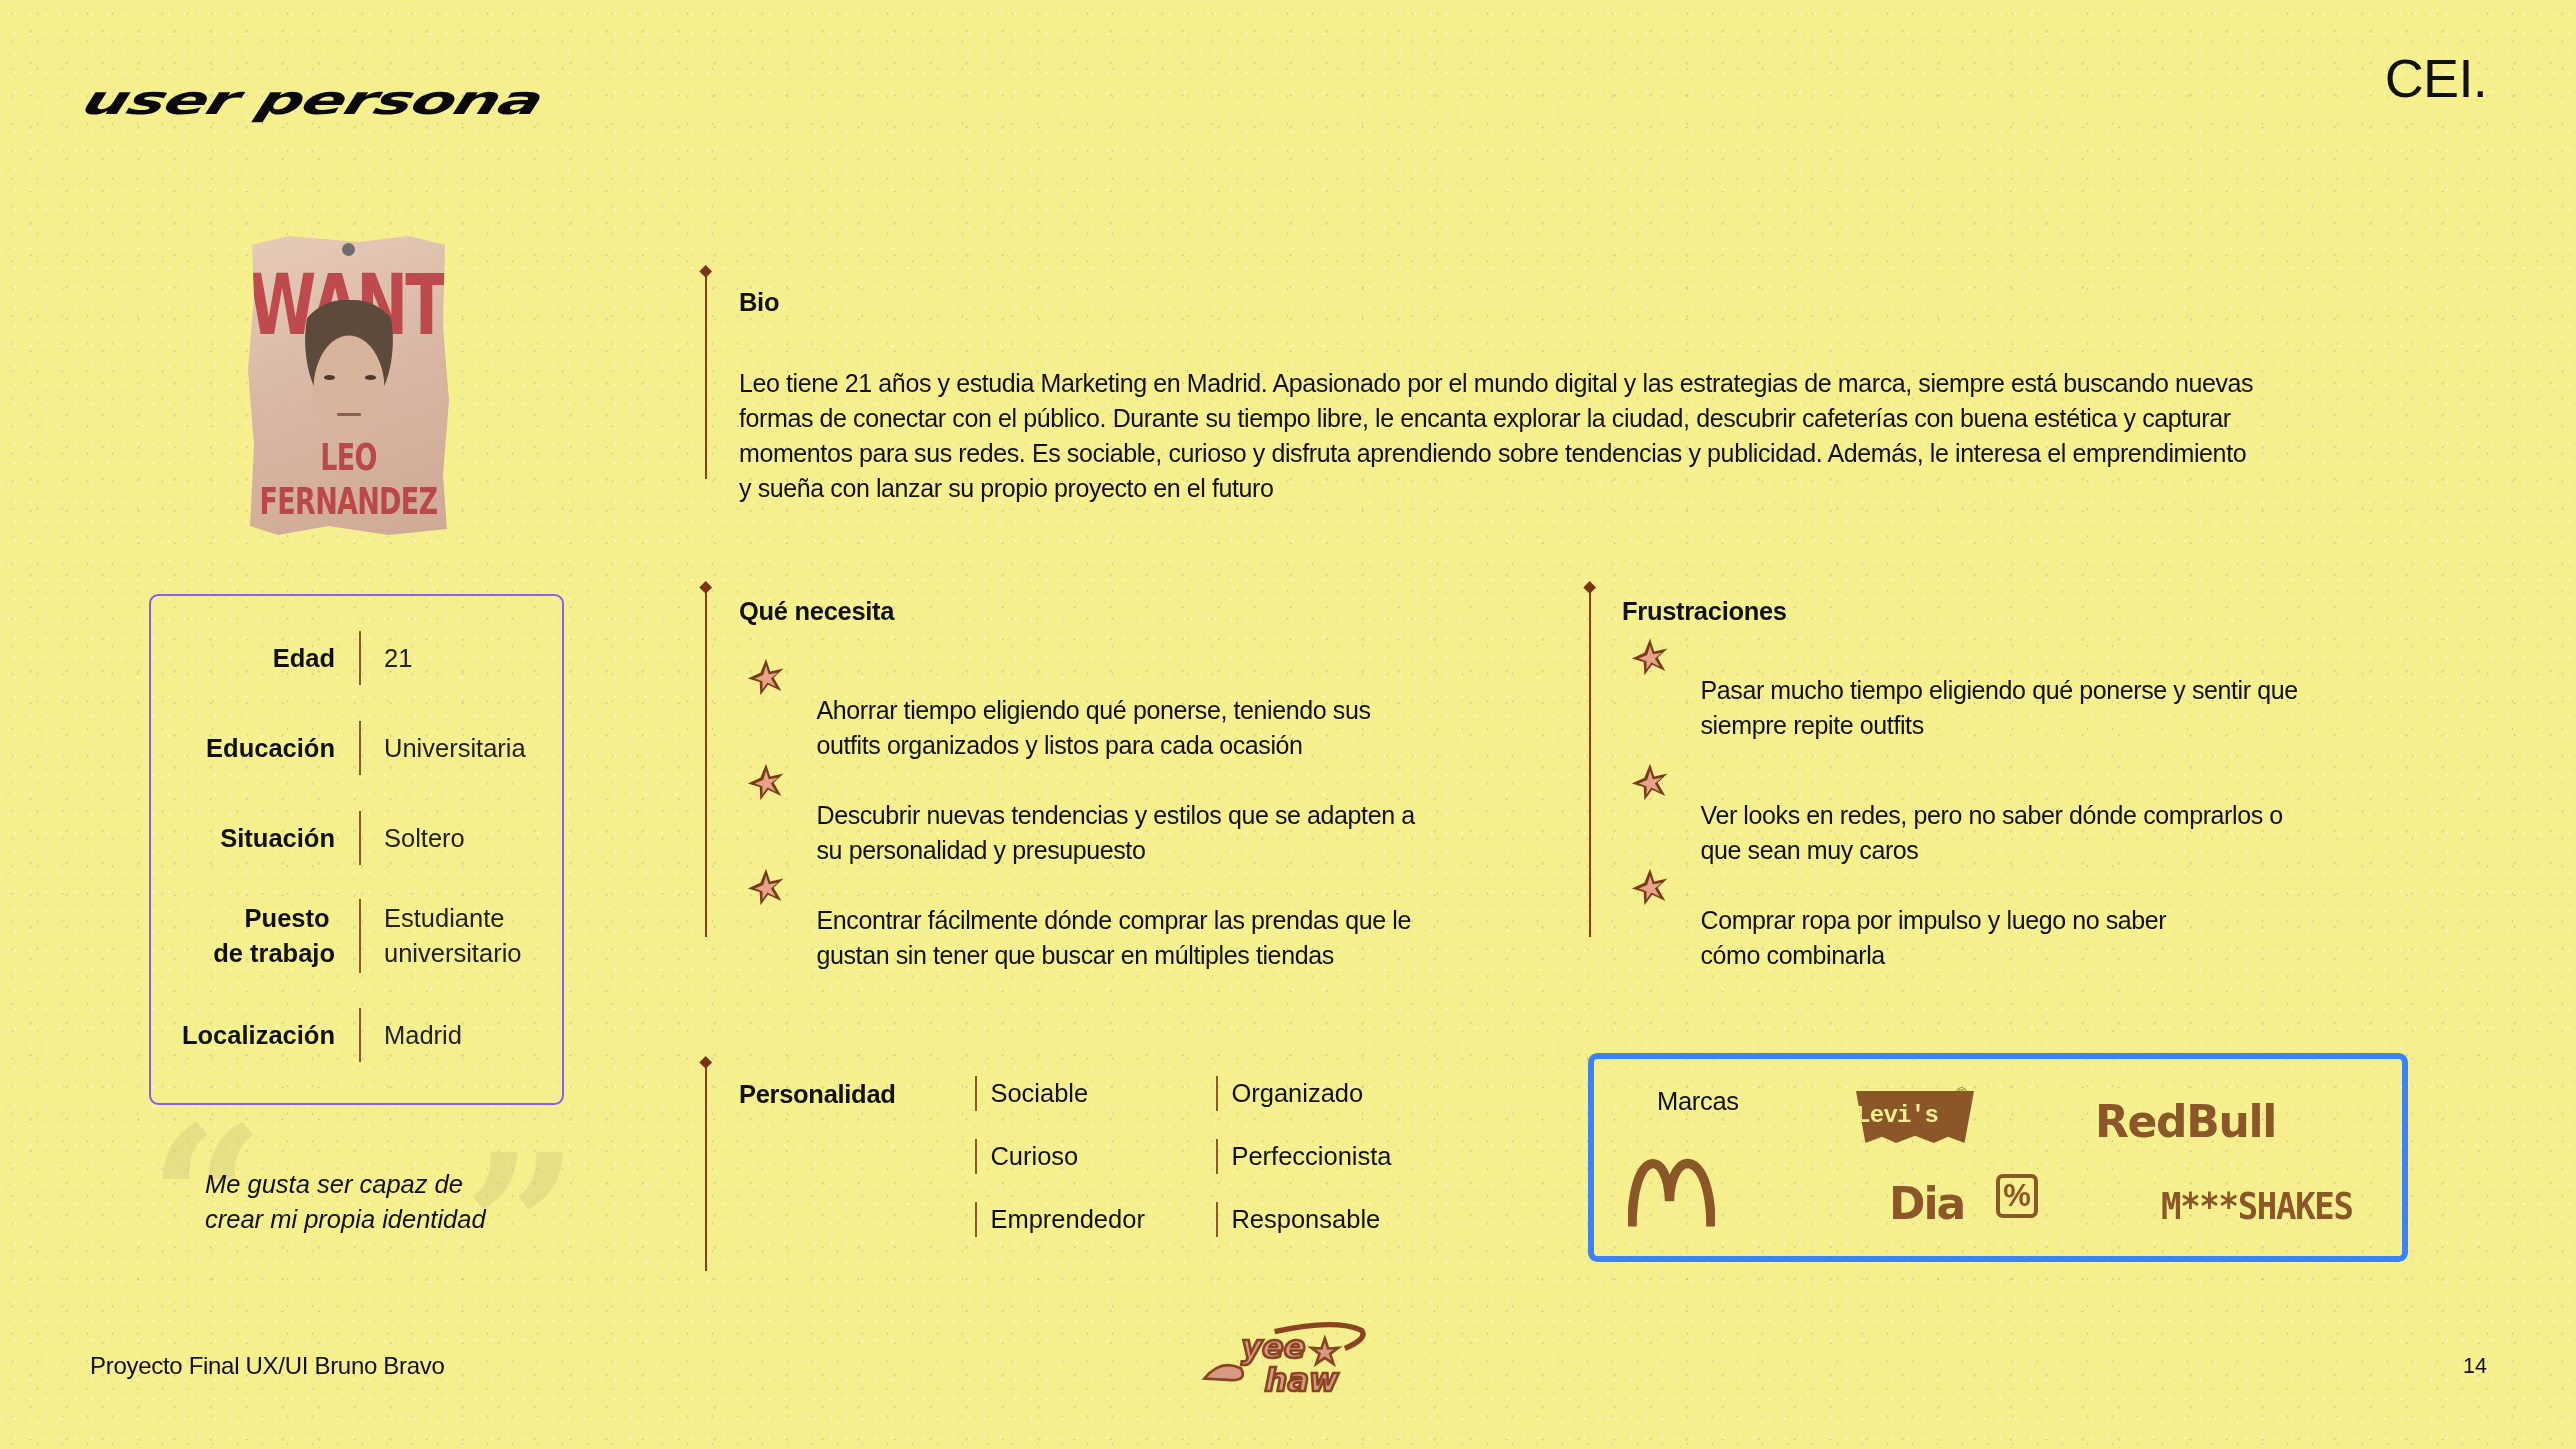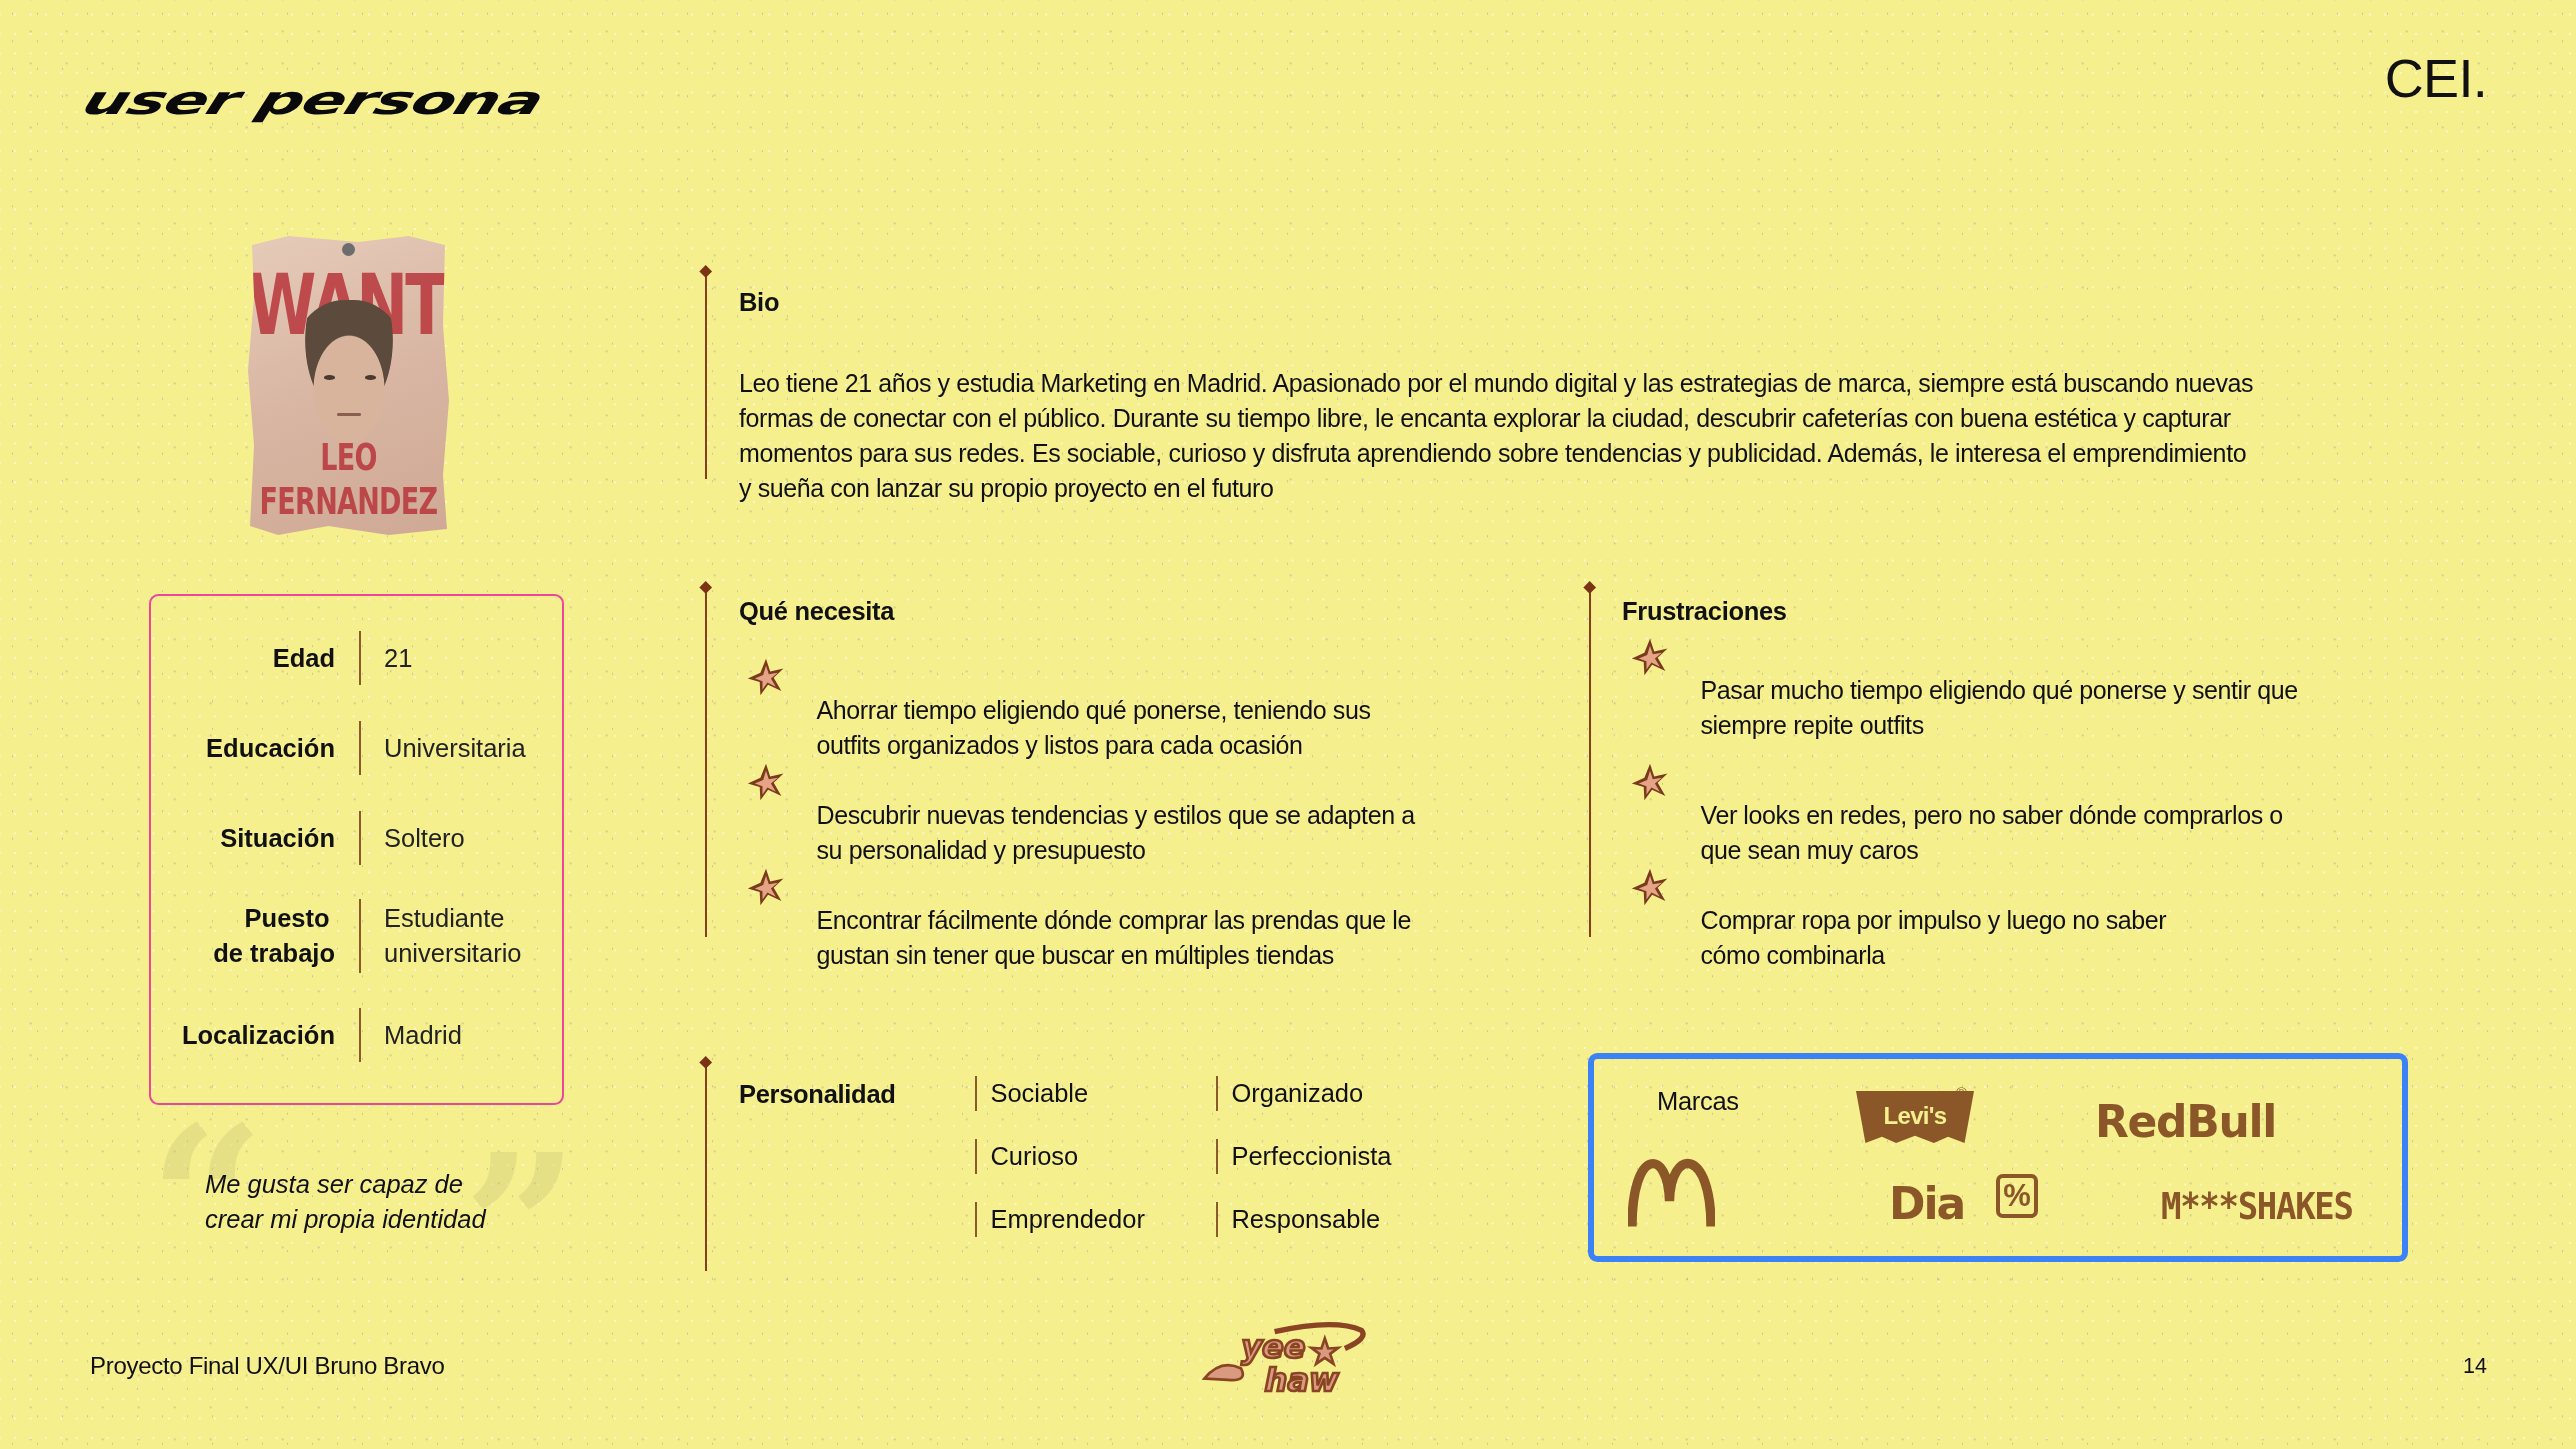--- a/index.html
+++ b/index.html
@@ -48,21 +48,21 @@
   .poster .face .mouth { position:absolute; left:47px; top:113px; width:24px; height:2.7px; background:#8a5f52; border-radius:1.3px; }
   .poster .name {
     position:absolute; left:0; right:0; bottom:13.4px; text-align:center;
     font-size:27px; font-weight:900; color:#b8363b; letter-spacing:-0.7px;
     transform:scaleY(1.4); transform-origin:bottom; font-family:"DejaVu Sans", sans-serif; opacity:0.85;
   }
 
   
   .info-card {
     left:149px; top:594px; width:415px; height:511px;
-    border:2px solid #ec4899; border-radius:9.4px; box-sizing:border-box;
+    border:2px solid #8b5cf6; border-radius:9.4px; box-sizing:border-box;
   }
   .info-row { position:absolute; left:0; right:0; display:flex; align-items:center; }
   .info-row .lbl { width:184px; text-align:right; font-weight:700; font-size:25.5px; line-height:35px; }
   .info-row .sep { width:2px; background:#8a5a2b; margin:0 23px 0 24px; align-self:stretch; }
   .info-row .val { font-size:25.5px; line-height:35px; color:#222; }
 
   
   .quote-mark { font-size:201px; color:rgba(200,195,120,0.35); font-family:"DejaVu Serif", serif; font-weight:900; line-height:1; }
   .quote-text { left:205px; top:1167px; font-size:25.5px; font-style:italic; line-height:35px; color:#111; }
 
@@ -84,21 +84,21 @@
   
   .brands {
     left:1588px; top:1053px; width:820px; height:209px;
     border:6px solid #3b82f6; border-radius:9.4px; box-sizing:border-box;
   }
   .brand { position:absolute; color:#8b5729; font-weight:900; }
   .levis {
     left:262px; top:32px; width:118px; height:52px; background:#8b5729;
     clip-path:polygon(0 0,100% 0,92% 100%,78% 88%,66% 100%,50% 86%,34% 100%,22% 88%,8% 100%);
   }
-  .levis span { position:absolute; left:0; right:0; top:10.7px; text-align:center; color:#f5ef8e; font-size:24px; font-weight:900; letter-spacing:-0.7px; font-family:Liberation Sans, sans-serif; }
+  .levis span { position:absolute; left:0; right:0; top:10.7px; text-align:left; color:#f5ef8e; font-size:24px; font-weight:900; letter-spacing:-0.7px; font-family:Liberation Mono, monospace; }
   .levis-reg { left:362px; top:25.5px; font-size:14.8px; font-weight:400; }
   .redbull { left:501px; top:37px; font-size:44px; letter-spacing:-1.3px; font-family:"DejaVu Sans", sans-serif; }
   .mcd { left:34px; top:95px; }
   .dia { left:295px; top:119px; font-size:44px; letter-spacing:-2px; font-family:"DejaVu Sans", sans-serif; }
   .dia-box {
     left:402px; top:115px; width:42px; height:44px; border:4px solid #8b5729; border-radius:6.7px;
     display:flex; align-items:center; justify-content:center; font-size:31px; box-sizing:border-box;
   }
   .shakes { left:567px; top:127px; font-size:34px; letter-spacing:-1.3px; font-family:"DejaVu Sans Mono", monospace; transform:scaleY(1.1); }
 

